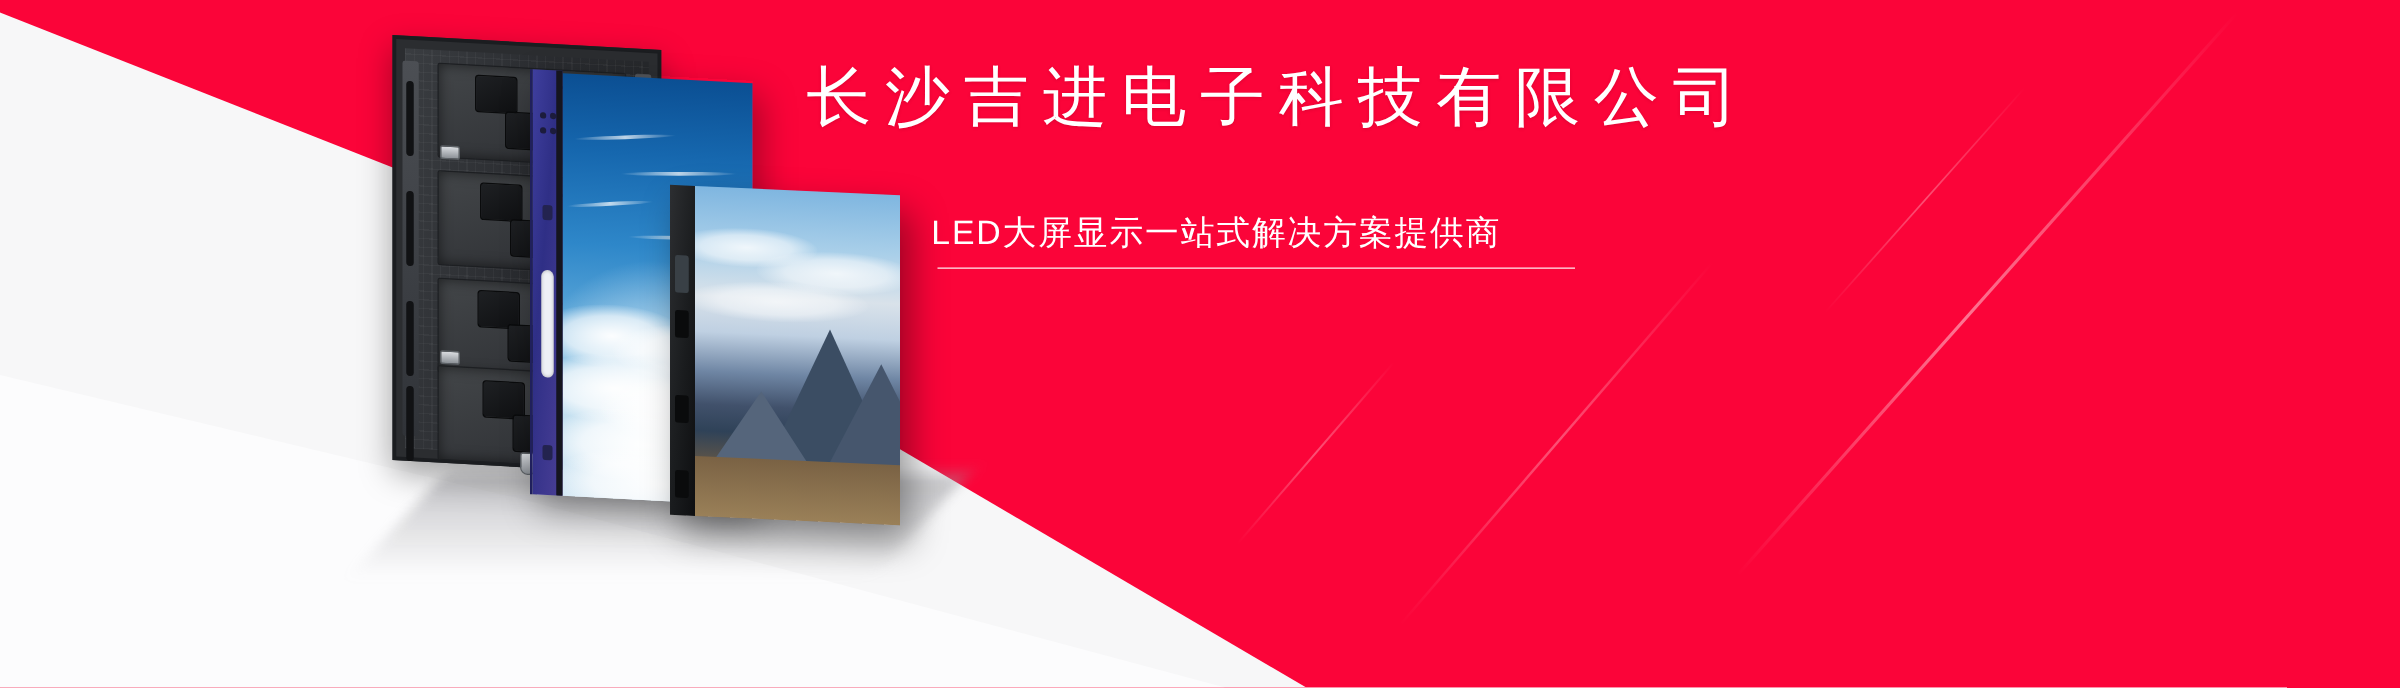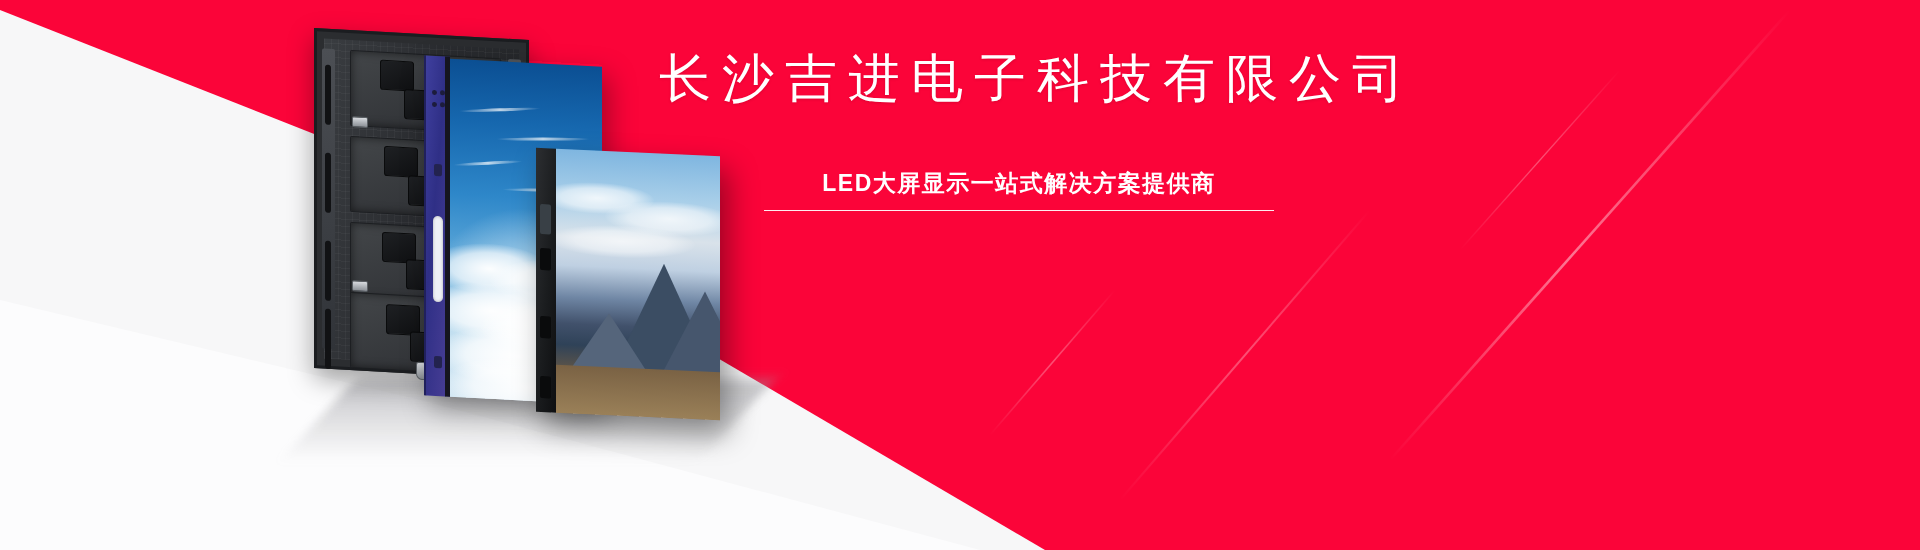--- a/index.html
+++ b/index.html
@@ -149,43 +149,42 @@
     position:absolute;
     left:18px; top:352px; width:420px; height:80px;
     background:linear-gradient(180deg, rgba(150,150,155,.55), rgba(150,150,155,0));
     transform: skewX(-42deg);
     filter: blur(6px);
   }
 
   
   #text-block {
     position:absolute;
-    left:659px; top:52px;
+    left:645px; top:52px;
     width:1180px; height:280px;
     color:#ffffff;
   }
   #company-title {
     font-size:52px;
     line-height:1;
     letter-spacing:11px;
     font-weight:400;
     white-space:nowrap;
     text-shadow:0 1px 3px rgba(0,0,0,.12);
   }
   #subtitle-wrap {
     position:absolute;
     left:100px; top:118px;
     width:520px;
   }
   #subtitle {
-    font-size:23px;
+    font-size:27px;
     line-height:1.2;
     letter-spacing:1.5px;
-    font-weight:700;
-    text-align:center;
+    font-weight:400;
     white-space:nowrap;
   }
   #divider {
     margin:12px auto 0 auto;
     width:510px; height:1px;
     background:rgba(255,255,255,.92);
   }
   #tagline {
     margin-top:18px;
     font-size:17px;

